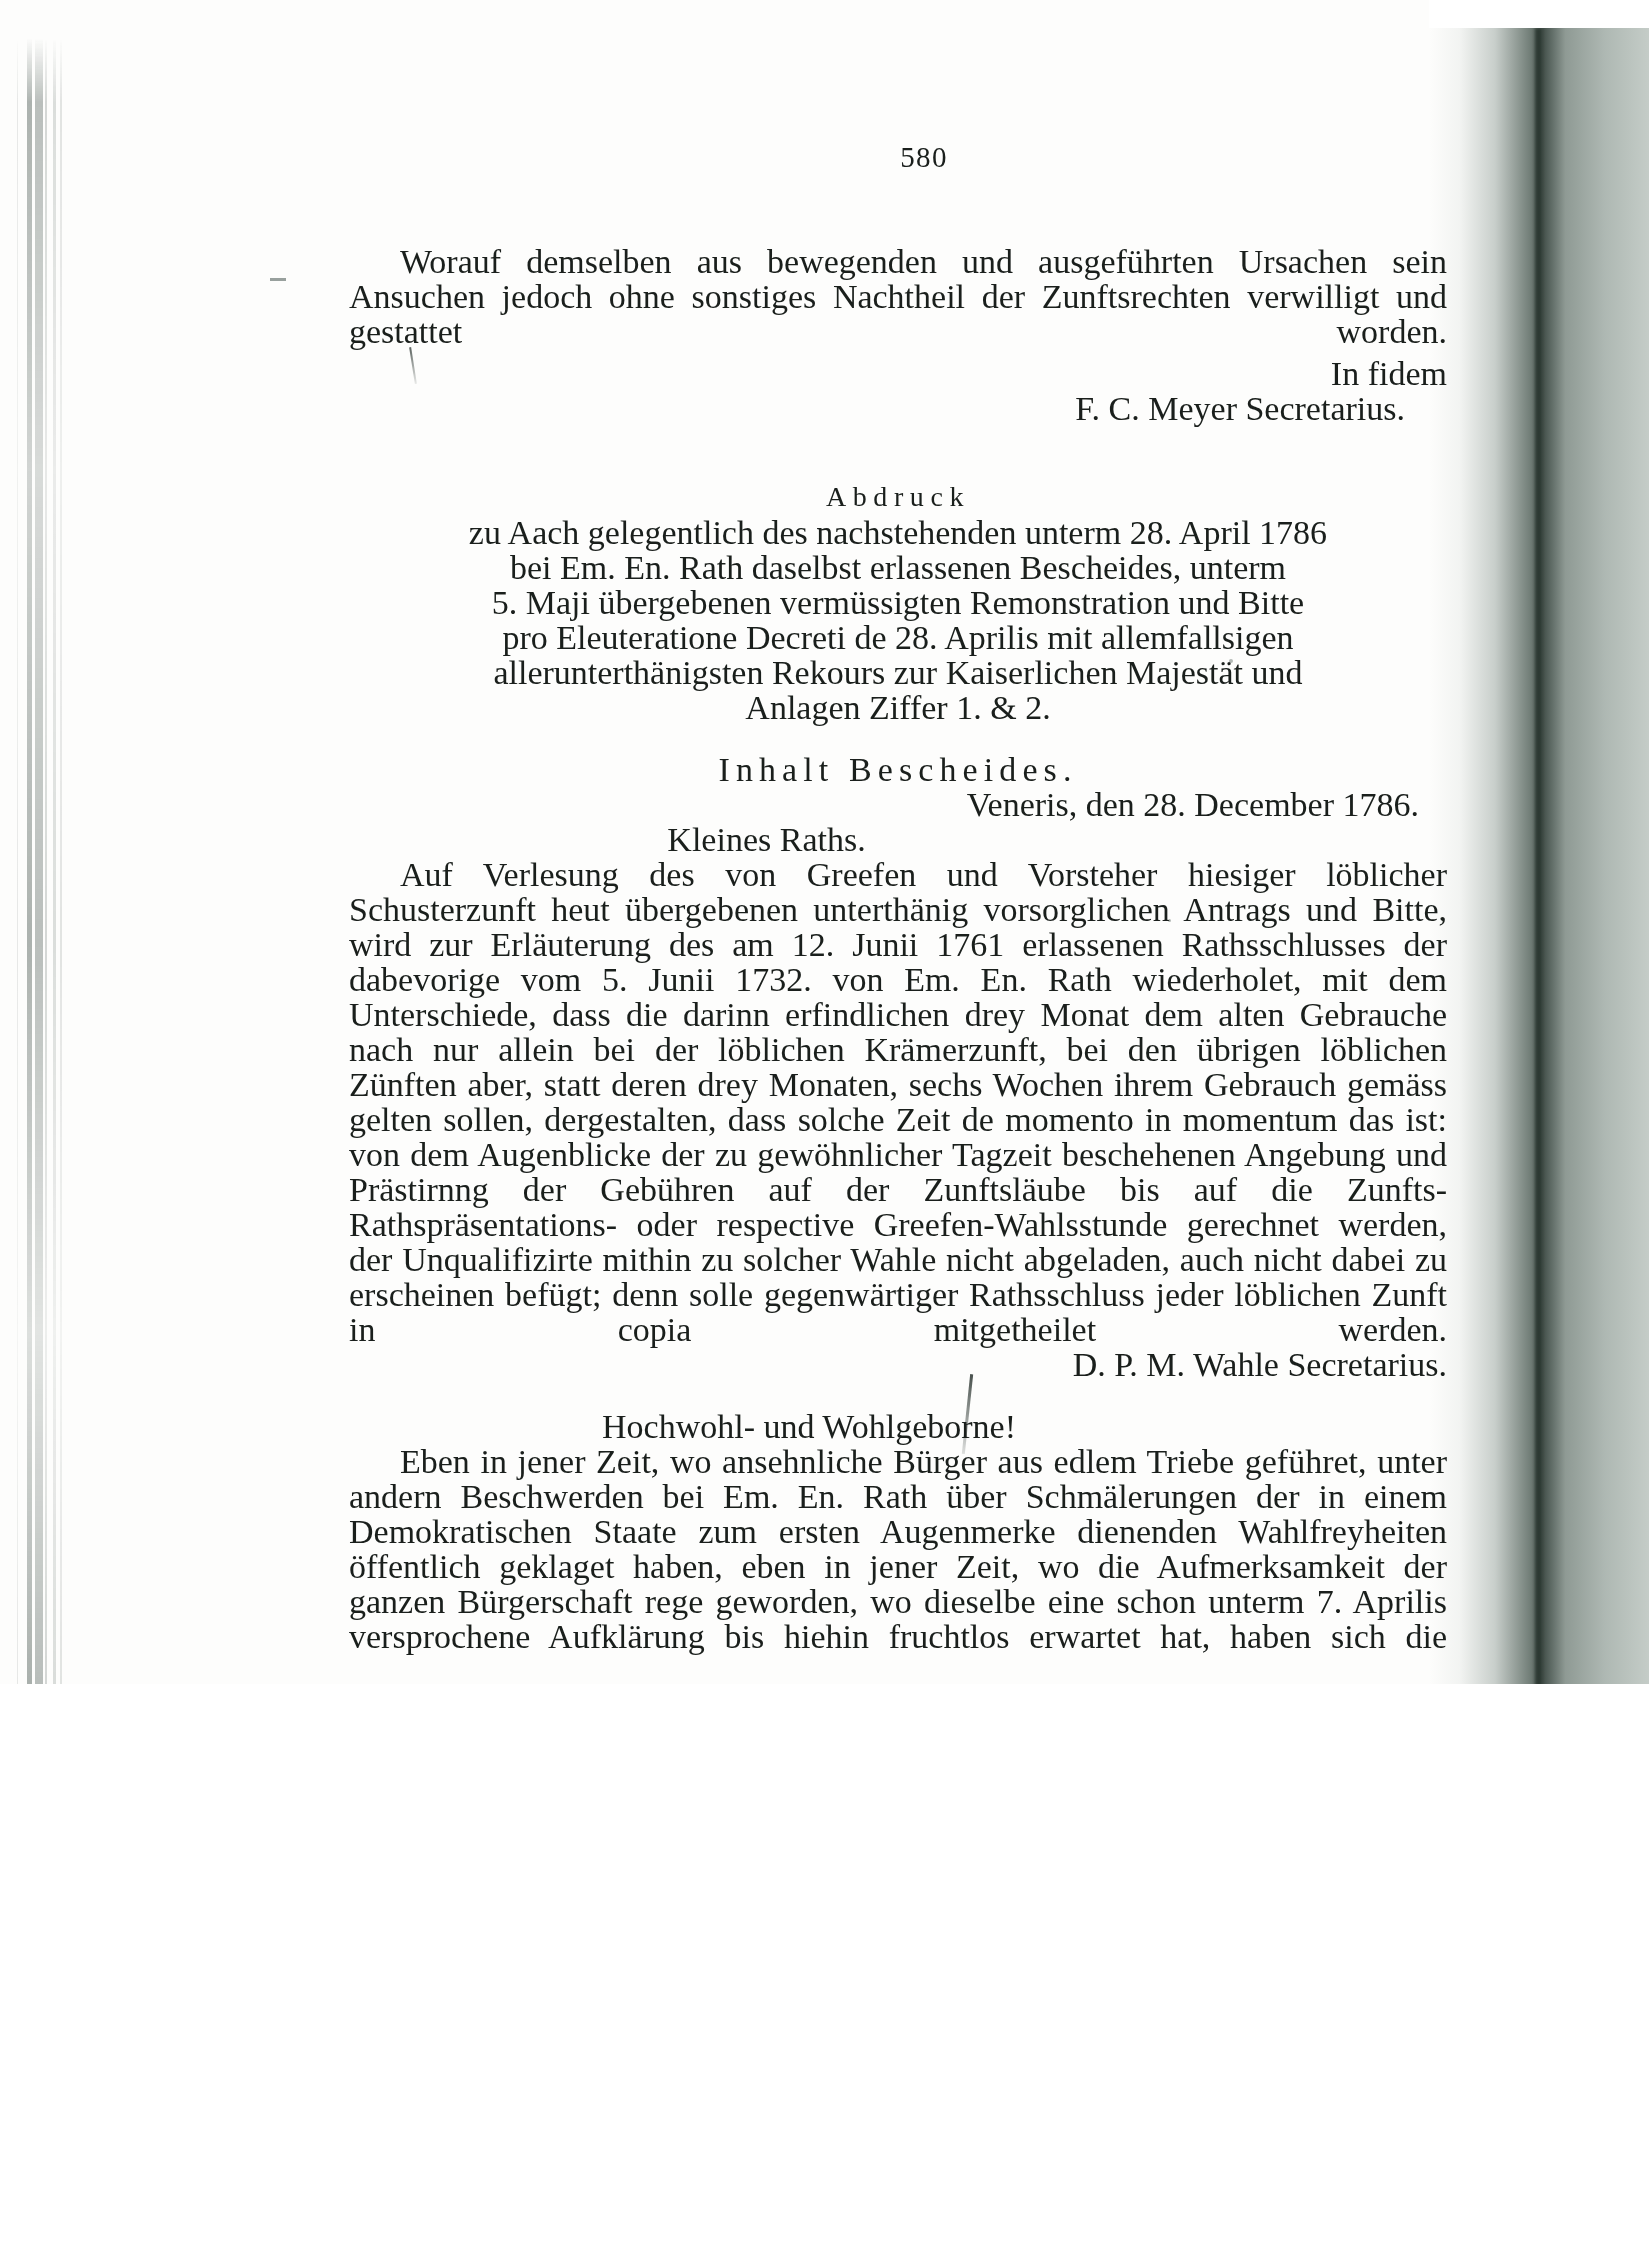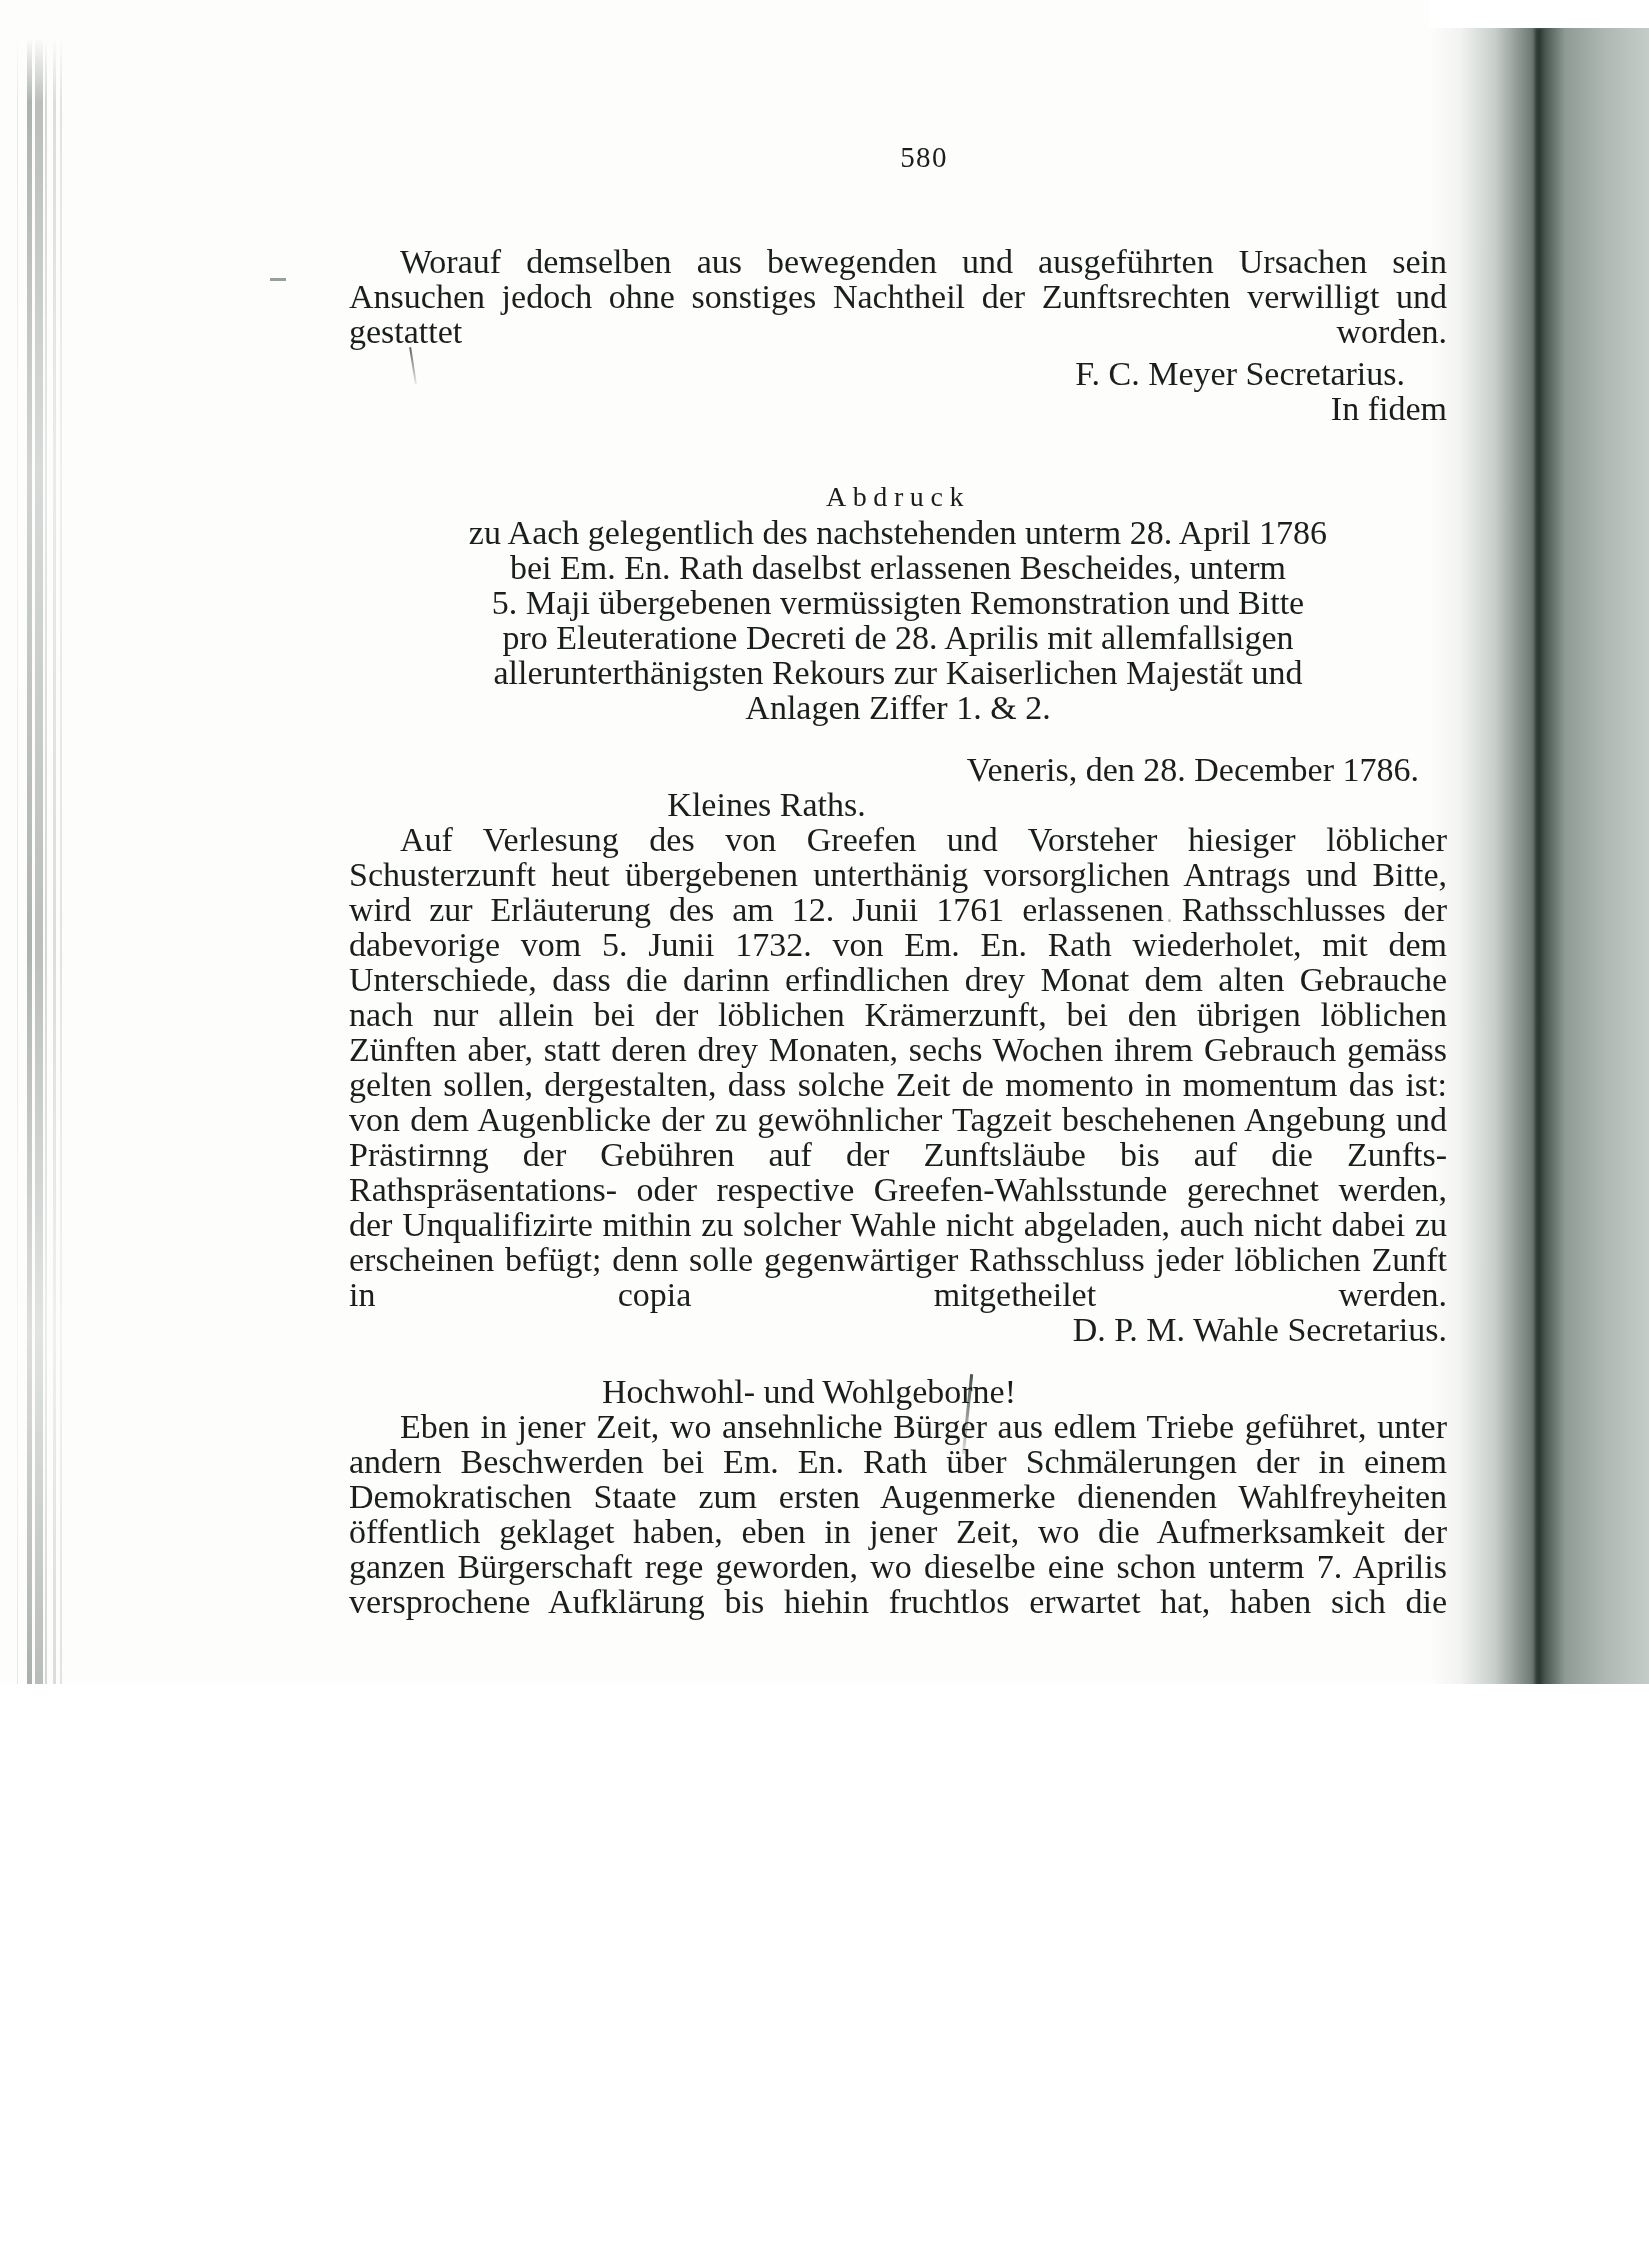--- a/index.html
+++ b/index.html
@@ -173,35 +173,36 @@
   <div class="speck" style="left:1229px;top:659px;width:4.2px;height:4.2px;"></div>
   <div class="speck" style="left:1168px;top:919px;width:3.3px;height:3.3px;"></div>
   <div class="speck" style="left:141px;top:2106px;width:3.8px;height:3.8px;"></div>
 
   <div class="content">
 
     <div class="folio">580</div>
 
     <p class="para indent justify-all">Worauf demselben aus bewegenden und ausgeführten Ursachen sein Ansuchen jedoch ohne sonstiges Nachtheil der Zunftsrechten verwilligt und gestattet worden.</p>
     <div class="gap-sm"></div>
+    <div class="line right">In fidem</div>
     <div class="line right" style="padding-right:42px;">F. C. Meyer Secretarius.</div>
-    <div class="line right">In fidem</div>
 
     <div class="gap-lg"></div>
 
     <h2 class="head-abdruck">Abdruck</h2>
     <div class="line center">zu Aach gelegentlich des nachstehenden unterm 28. April 1786</div>
     <div class="line center">bei Em. En. Rath daselbst erlassenen Bescheides, unterm</div>
     <div class="line center">5. Maji übergebenen vermüssigten Remonstration und Bitte</div>
     <div class="line center">pro Eleuteratione Decreti de 28. Aprilis mit allemfallsigen</div>
     <div class="line center">allerunterthänigsten Rekours zur Kaiserlichen Majestät und</div>
     <div class="line center">Anlagen Ziffer 1. &amp; 2.</div>
 
     <div class="gap-md"></div>
 
+    <h3 class="center spaced">Inhalt Bescheides.</h3>
     <div class="line right" style="padding-right:28px;">Veneris, den 28. December 1786.</div>
     <div class="line center" style="padding-right:263px;">Kleines Raths.</div>
     <p class="para indent justify-all">Auf Verlesung des von Greefen und Vorsteher hiesiger löblicher Schusterzunft heut übergebenen unterthänig vorsorglichen Antrags und Bitte, wird zur Erläuterung des am 12. Junii 1761 erlassenen Rathsschlusses der dabevorige vom 5. Junii 1732. von Em. En. Rath wiederholet, mit dem Unterschiede, dass die darinn erfindlichen drey Monat dem alten Gebrauche nach nur allein bei der löblichen Krämerzunft, bei den übrigen löblichen Zünften aber, statt deren drey Monaten, sechs Wochen ihrem Gebrauch gemäss gelten sollen, dergestalten, dass solche Zeit de momento in momentum das ist: von dem Augenblicke der zu gewöhnlicher Tagzeit beschehenen Angebung und Prästirnng der Gebühren auf der Zunftsläube bis auf die Zunfts-Rathspräsentations- oder respective Greefen-Wahlsstunde gerechnet werden, der Unqualifizirte mithin zu solcher Wahle nicht abgeladen, auch nicht dabei zu erscheinen befügt; denn solle gegenwärtiger Rathsschluss jeder löblichen Zunft in copia mitgetheilet werden.</p>
     <div class="line right">D. P. M. Wahle Secretarius.</div>
 
     <div class="gap-md"></div>
 
     <div class="line center" style="padding-right:178px;">Hochwohl- und Wohlgeborne!</div>
     <p class="para indent justify-all">Eben in jener Zeit, wo ansehnliche Bürger aus edlem Triebe geführet, unter andern Beschwerden bei Em. En. Rath über Schmälerungen der in einem Demokratischen Staate zum ersten Augenmerke dienenden Wahlfreyheiten öffentlich geklaget haben, eben in jener Zeit, wo die Aufmerksamkeit der ganzen Bürgerschaft rege geworden, wo dieselbe eine schon unterm 7. Aprilis versprochene Aufklärung bis hiehin fruchtlos erwartet hat, haben sich die</p>
 

